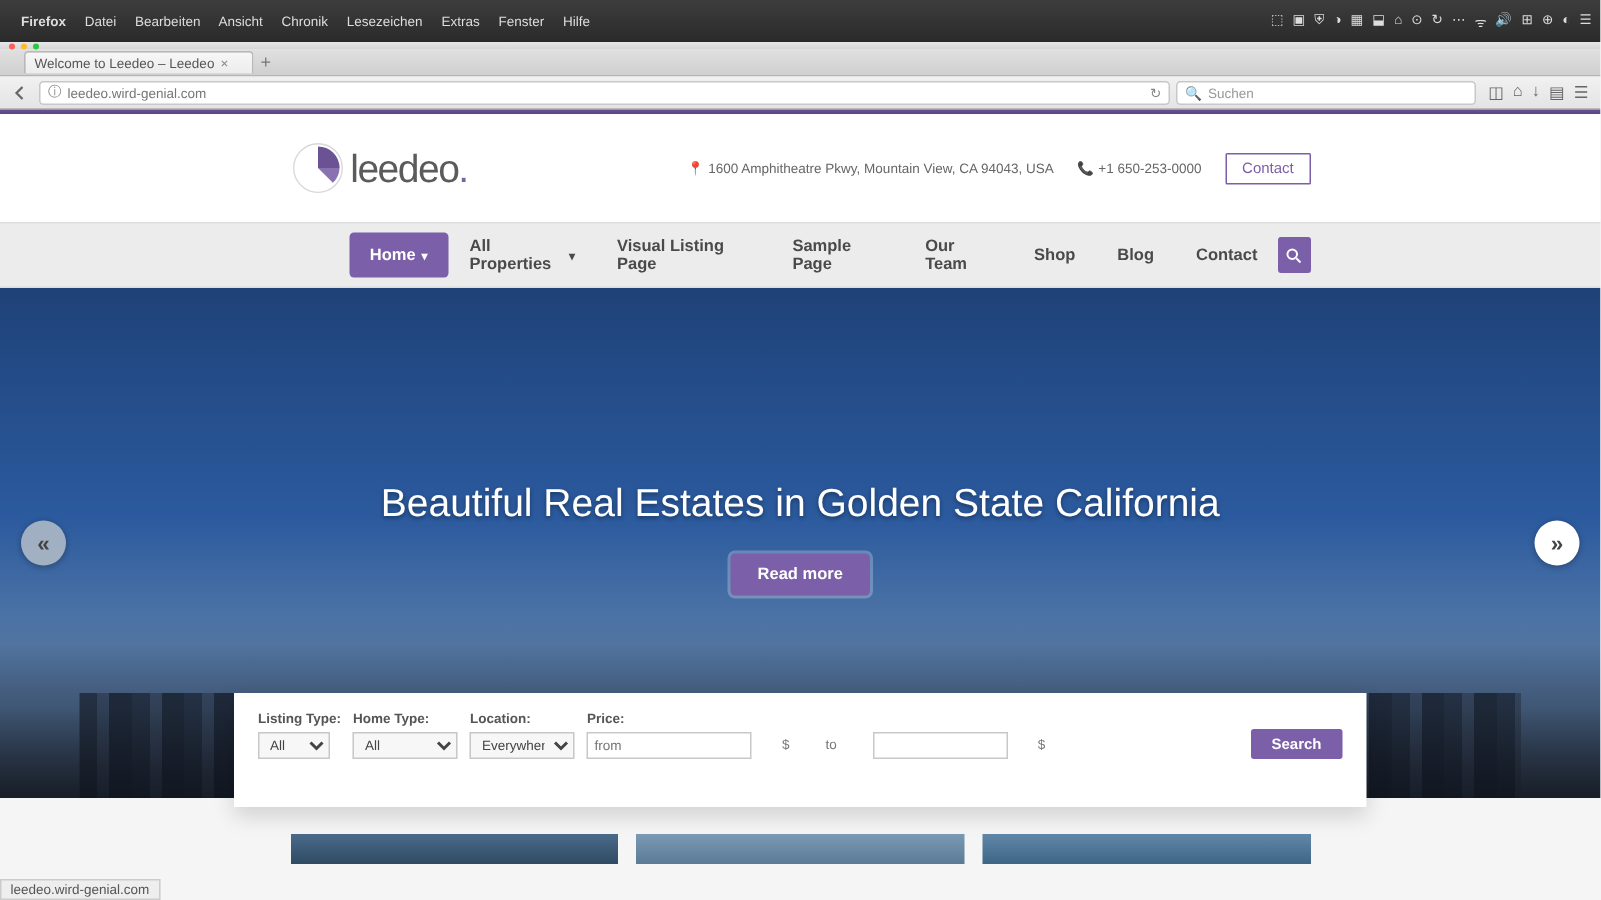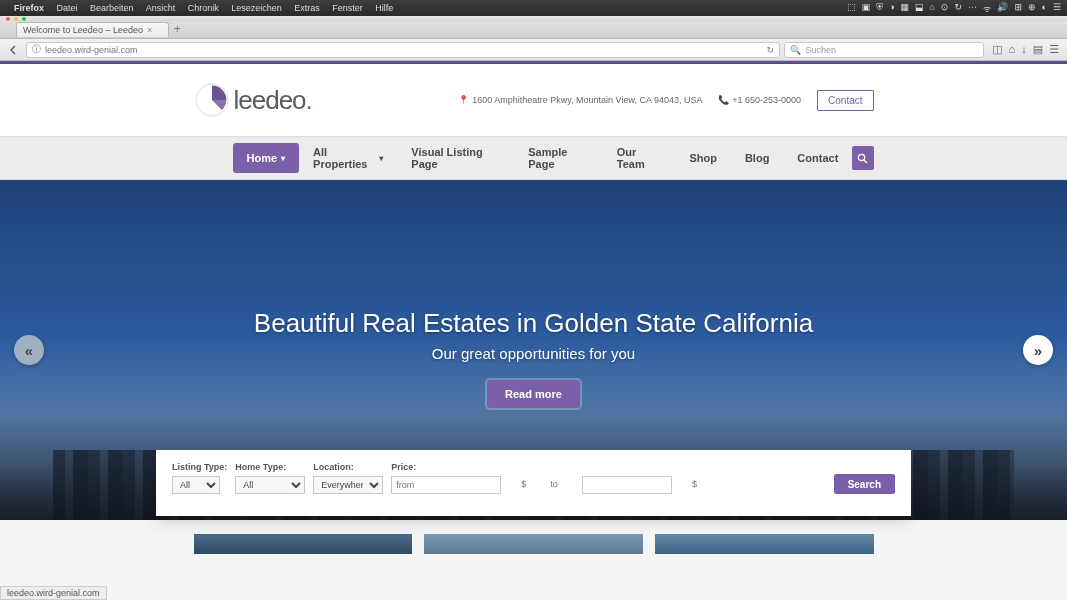--- a/index.html
+++ b/index.html
@@ -1,19 +1,19 @@
 <!DOCTYPE html>
 <html><head>
 <meta charset="utf-8">
 <style>
 * { margin: 0; padding: 0; box-sizing: border-box; }
 body { font-family: -apple-system, "Helvetica Neue", Arial, sans-serif; font-size: 12px; background: #f5f5f5; }
 
 
-.mac-menubar { background: linear-gradient(#3d3d3d,#2a2a2a); height: 16px; display: flex; align-items: center; padding: 0 6px; color: #ddd; font-size: 9px; }
+.mac-menubar { background: linear-gradient(#3d3d3d,#2a2a2a); height: 28px; display: flex; align-items: center; padding: 0 6px; color: #ddd; font-size: 9px; }
 .mac-menubar .apple { margin-right: 8px; font-size: 10px; }
 .mac-menubar .menu-left span { margin-right: 10px; }
 .mac-menubar .menu-right { margin-left: auto; display: flex; gap: 6px; }
 .mac-menubar .menu-right span { font-size: 9px; }
 
 
 .window-top { background: linear-gradient(#e8e8e8,#d6d6d6); height: 5px; display:flex; align-items:center; padding-left:6px; gap:4px;}
 .window-top .dot{width:4px;height:4px;border-radius:50%;}
 .dot.r{background:#ff5f57;} .dot.y{background:#febc2e;} .dot.g{background:#28c840;}
 
@@ -61,21 +61,21 @@
 .skyline::before{content:"";position:absolute;bottom:0;left:5%;width:90%;height:70px;background:repeating-linear-gradient(90deg,rgba(15,20,30,0.6) 0 12px,rgba(25,30,40,0.4) 12px 20px,rgba(15,20,30,0.7) 20px 35px);}
 .hero-content{ position:absolute; top:128px; left:0; right:0; text-align:center; color:#fff;}
 .hero h1{ font-family: "Trebuchet MS", sans-serif; font-size:26px; font-weight:400; text-shadow:0 1px 3px rgba(0,0,0,0.4);}
 .hero p{ font-family: "Trebuchet MS", sans-serif; font-size:15px; margin-top:6px; text-shadow:0 1px 3px rgba(0,0,0,0.4);}
 .hero-btn{ display:inline-block; margin-top:18px; background:#7b5fa8; color:#fff; font-size:11px; font-weight:600; padding:8px 18px; border-radius:3px; box-shadow:0 0 0 2px rgba(255,255,255,0.25);}
 .slide-nav{ position:absolute; top:50%; transform:translateY(-50%); width:30px; height:30px; border-radius:50%; background:rgba(180,190,200,0.85); display:flex; align-items:center; justify-content:center; color:#444; font-size:15px; font-weight:bold; box-shadow:0 1px 4px rgba(0,0,0,0.3);}
 .slide-nav.prev{ left:14px;}
 .slide-nav.next{ right:14px; background:#fff;}
 
 
-.search-panel{ background:#fff; width:755px; margin:-70px auto 0; position:relative; padding:12px 16px 22px; box-shadow:0 6px 14px rgba(0,0,0,0.15);}
+.search-panel{ background:#fff; width:755px; margin:-70px auto 0; position:relative; padding:12px 16px 32px; box-shadow:0 6px 14px rgba(0,0,0,0.15);}
 .search-row{ display:flex; gap:8px; align-items:flex-end;}
 .field-group{ display:flex; flex-direction:column; gap:4px;}
 .field-group label{ font-size:9px; font-weight:600; color:#555;}
 .sel{ height:18px; border:1px solid #c8c8c8; background:#f7f7f7; font-size:9px; padding:0 3px; color:#444;}
 .sel.w1{width:48px;} .sel.w2{width:70px;}
 .num-input{ height:18px; border:1px solid #c8c8c8; background:#fff; font-size:9px; padding:0 4px; color:#777;}
 .num-input.from{width:110px;} .num-input.to{width:90px;}
 .currency{ font-size:9px; color:#777; align-self:center; padding-bottom:2px;}
 .to-label{ font-size:9px; color:#777; padding:0 4px 2px; align-self:center;}
 .search-btn{ background:#7b5fa8; color:#fff; border:none; padding:5px 14px; font-size:10px; font-weight:600; border-radius:2px; height:20px;}
@@ -205,21 +205,20 @@
           <line x1="7.2" y1="7.2" x2="10" y2="10" stroke="#fff" stroke-width="1.3"></line>
         </svg>
     </div>
   </div>
 </div>
 
 <div class="hero">
   <div class="skyline"></div>
   <div class="hero-content">
     <h1>Beautiful Real Estates in Golden State California</h1>
-    <p>Our great opportunities for you</p>
     <span class="hero-btn">Read more</span>
   </div>
   <div class="slide-nav prev">«</div>
   <div class="slide-nav next">»</div>
 </div>
 
 <div class="search-panel">
   <div class="search-row">
     <div class="field-group">
       <label>Listing Type:</label>

